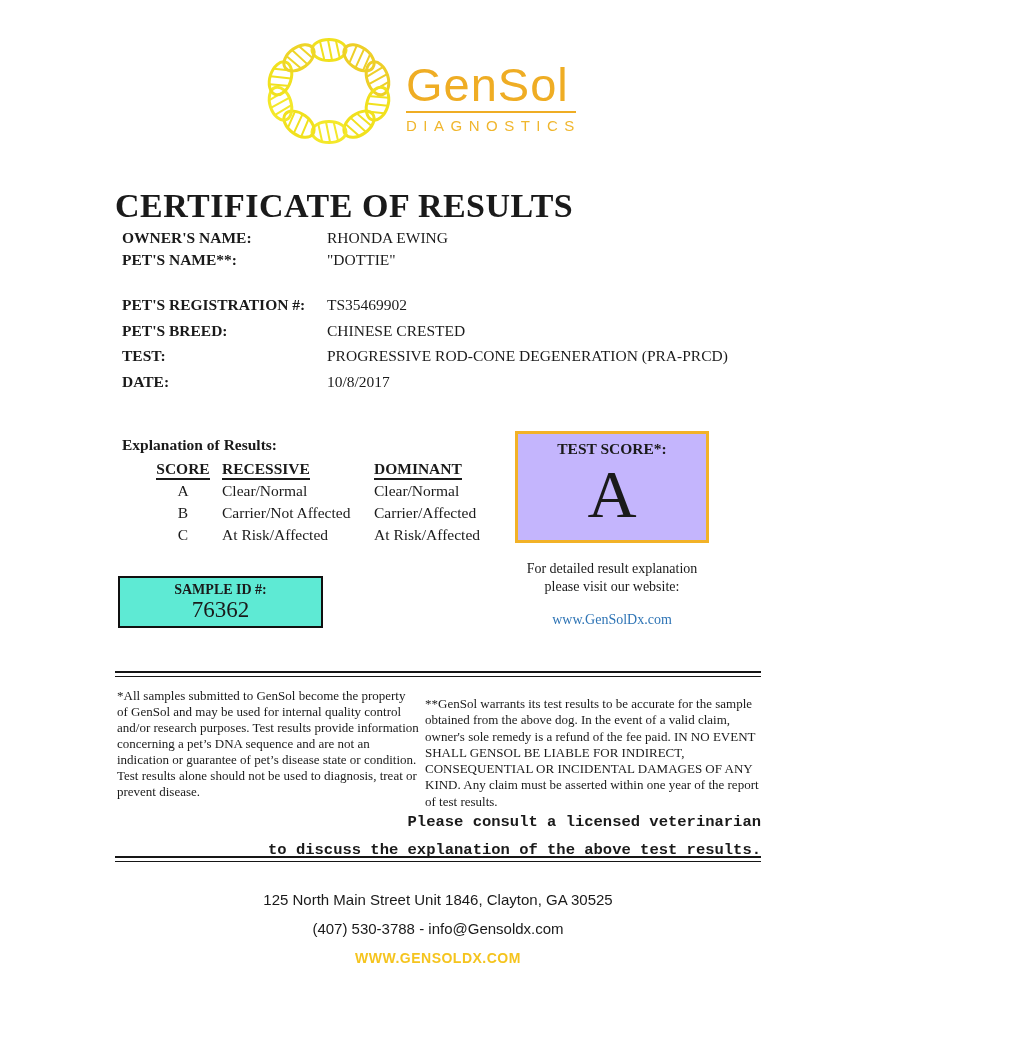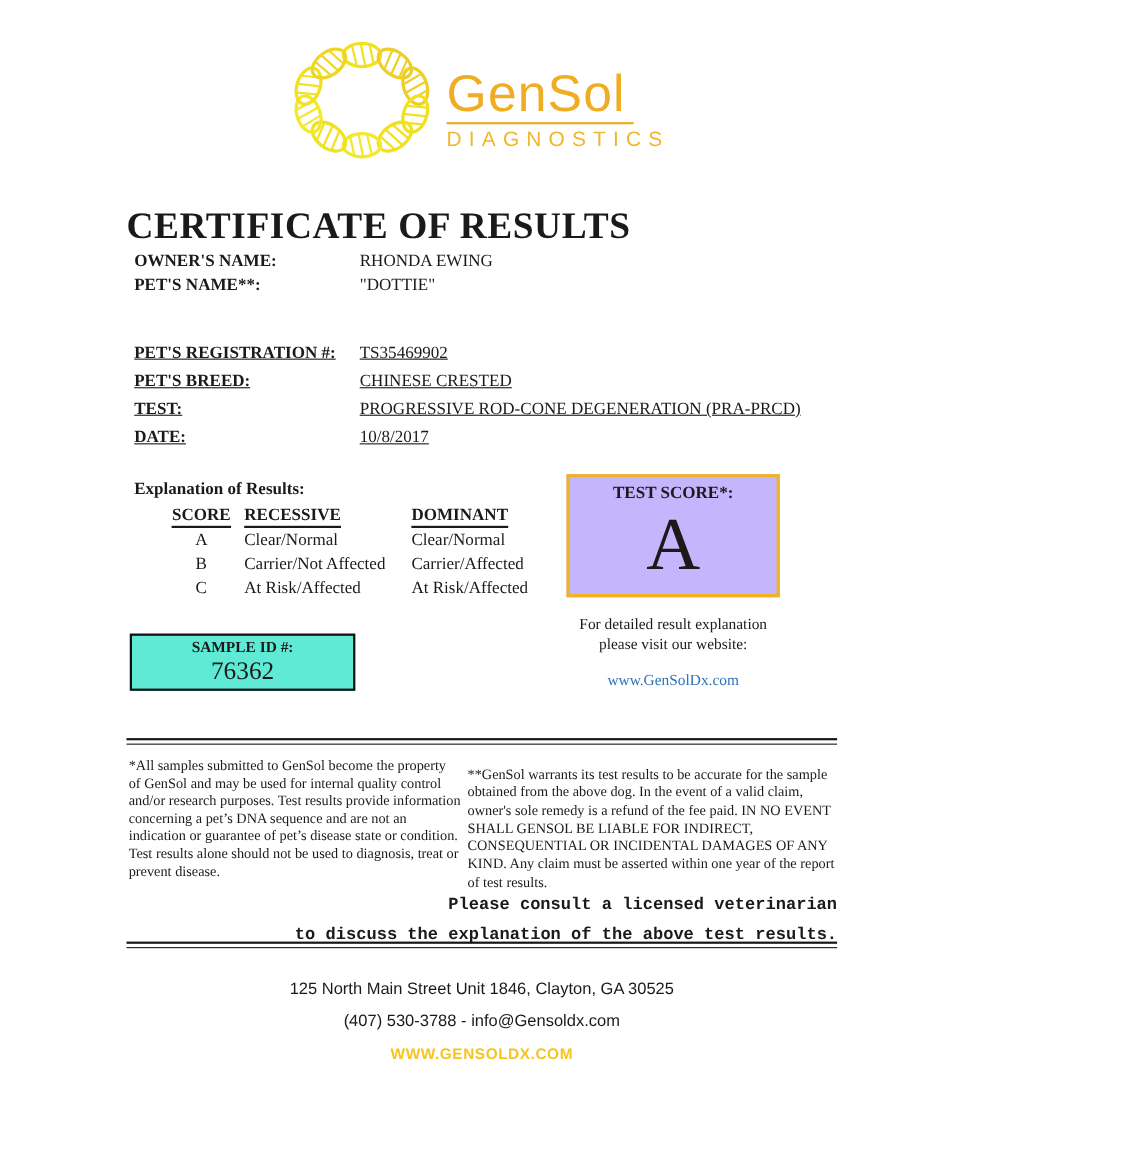--- a/index.html
+++ b/index.html
@@ -22,35 +22,35 @@
   
   .logo{position:absolute;left:256px;top:34px;display:flex;align-items:flex-start;}
   .logo-svg{display:block;}
   .logo-text{margin-left:4px;padding-top:26px;}
   .logo-name{
     font-family:"Liberation Sans", sans-serif;font-size:47px;line-height:50px;
     color:var(--gold);font-weight:400;letter-spacing:1px;
   }
   .logo-rule{width:170px;border-top:2px solid var(--gold);margin-top:1px;}
   .logo-sub{
-    font-family:"Liberation Sans", sans-serif;font-size:19px;letter-spacing:6.5px;
+    font-family:"Liberation Sans", sans-serif;font-size:15px;letter-spacing:6.5px;
     color:var(--gold-light);margin-top:4px;font-weight:400;
   }
 
   
   .title{
     position:absolute;left:115px;top:164px;width:646px;text-align:left;
     font-size:34px;font-weight:bold;letter-spacing:0.5px;
   }
 
   
   .info{position:absolute;left:122px;font-size:15.5px;}
   .info-top{top:227px;}
   .info-top .info-row{line-height:22px;}
-  .info-main{top:308px;text-decoration:underline;}
+  .info-main{top:292px;}
   .info-main .info-row{line-height:25.5px;}
   .info-row{display:flex;}
   .info-label{width:205px;font-weight:bold;flex:0 0 205px;}
   .info-value{white-space:nowrap;}
 
   
   .explanation{position:absolute;left:122px;top:435px;font-size:15.5px;}
   .exp-heading{font-weight:bold;line-height:20px;margin-bottom:3px;}
   .exp-row{display:flex;line-height:22px;}
   .cell{white-space:nowrap;}

